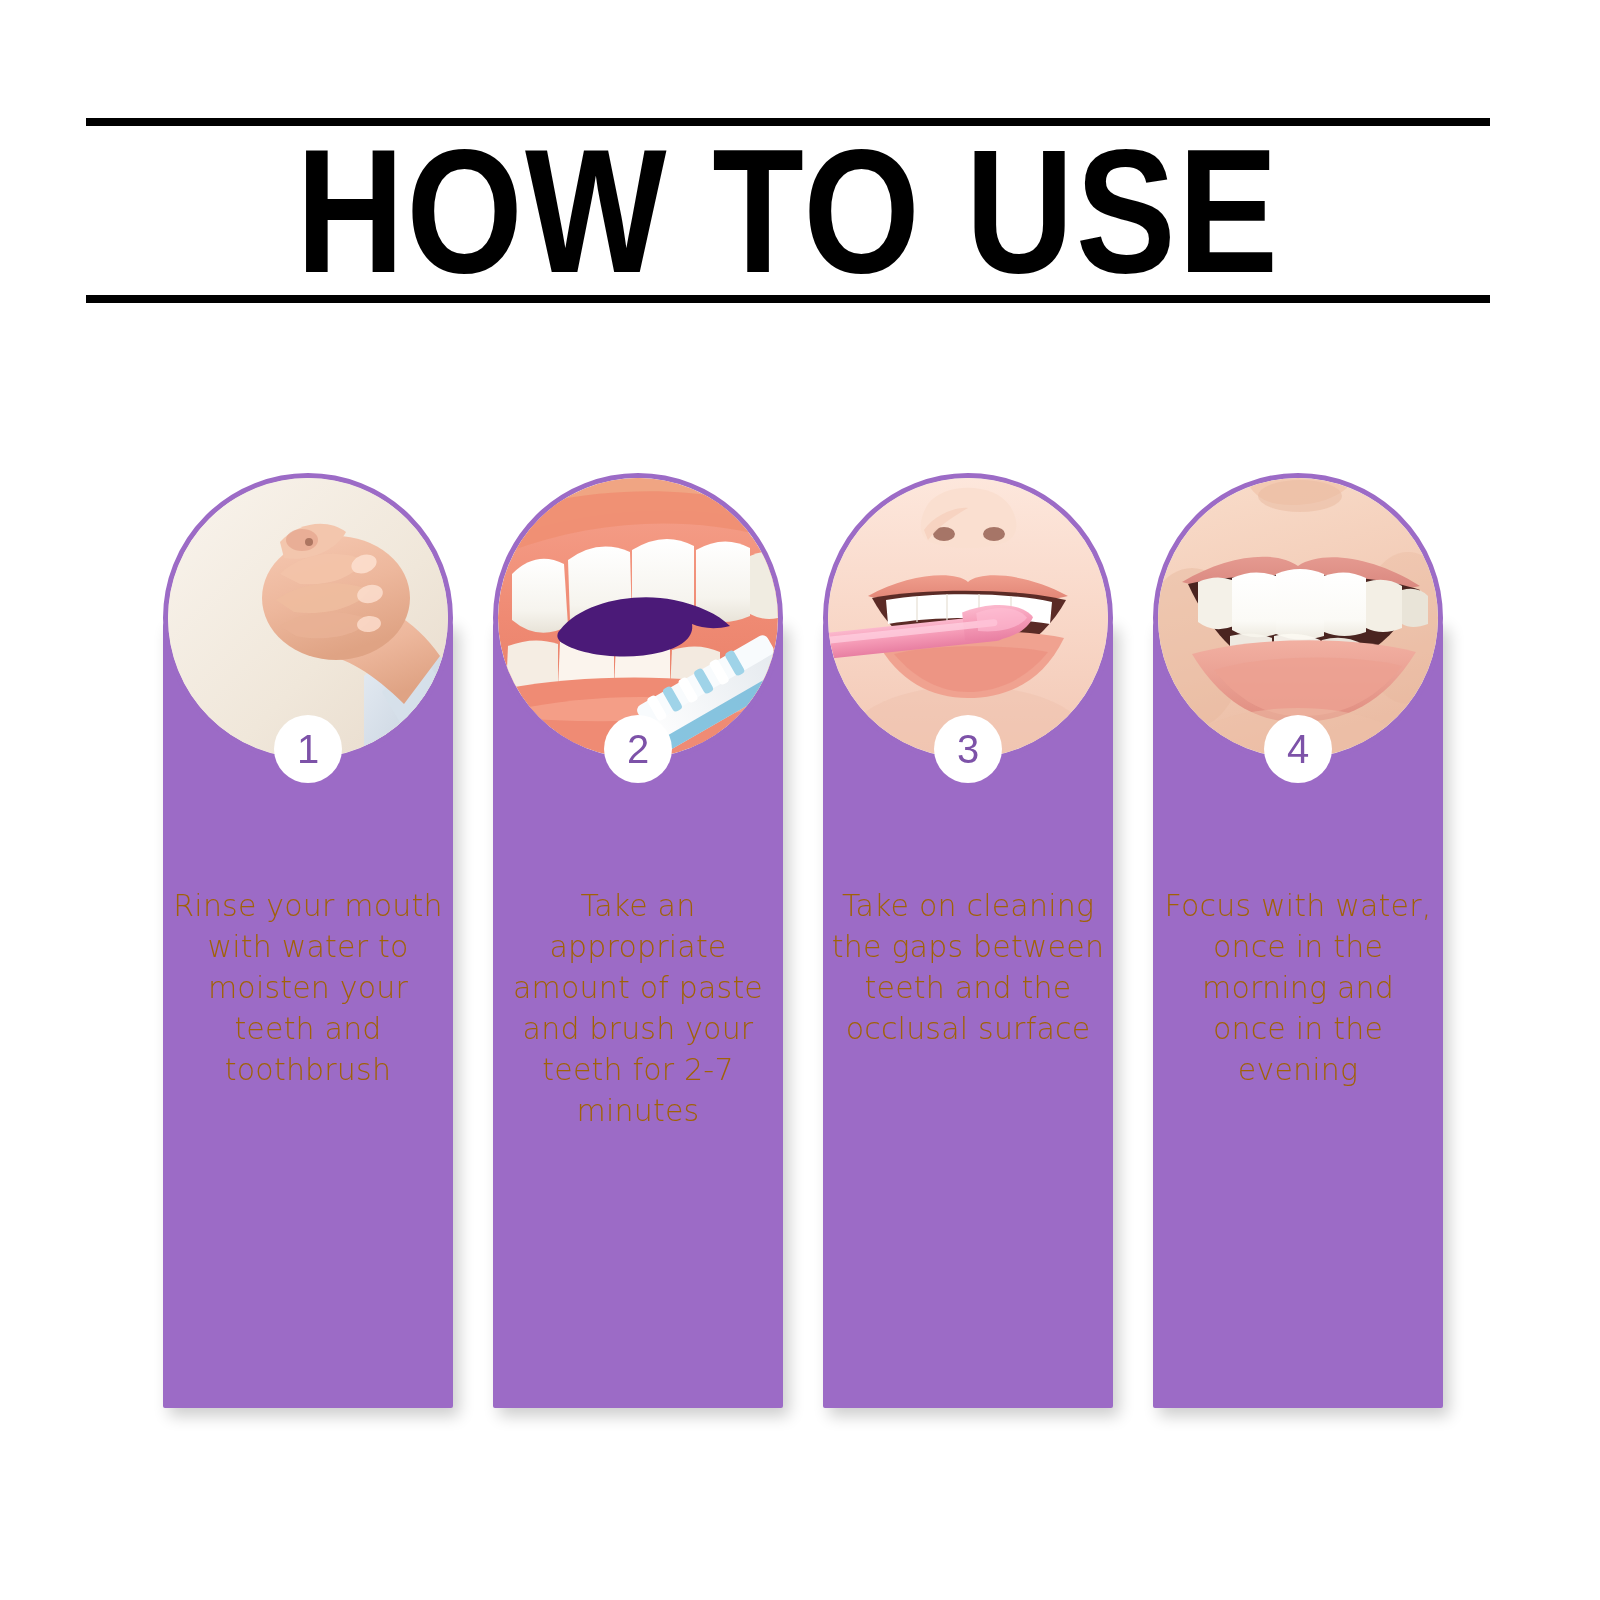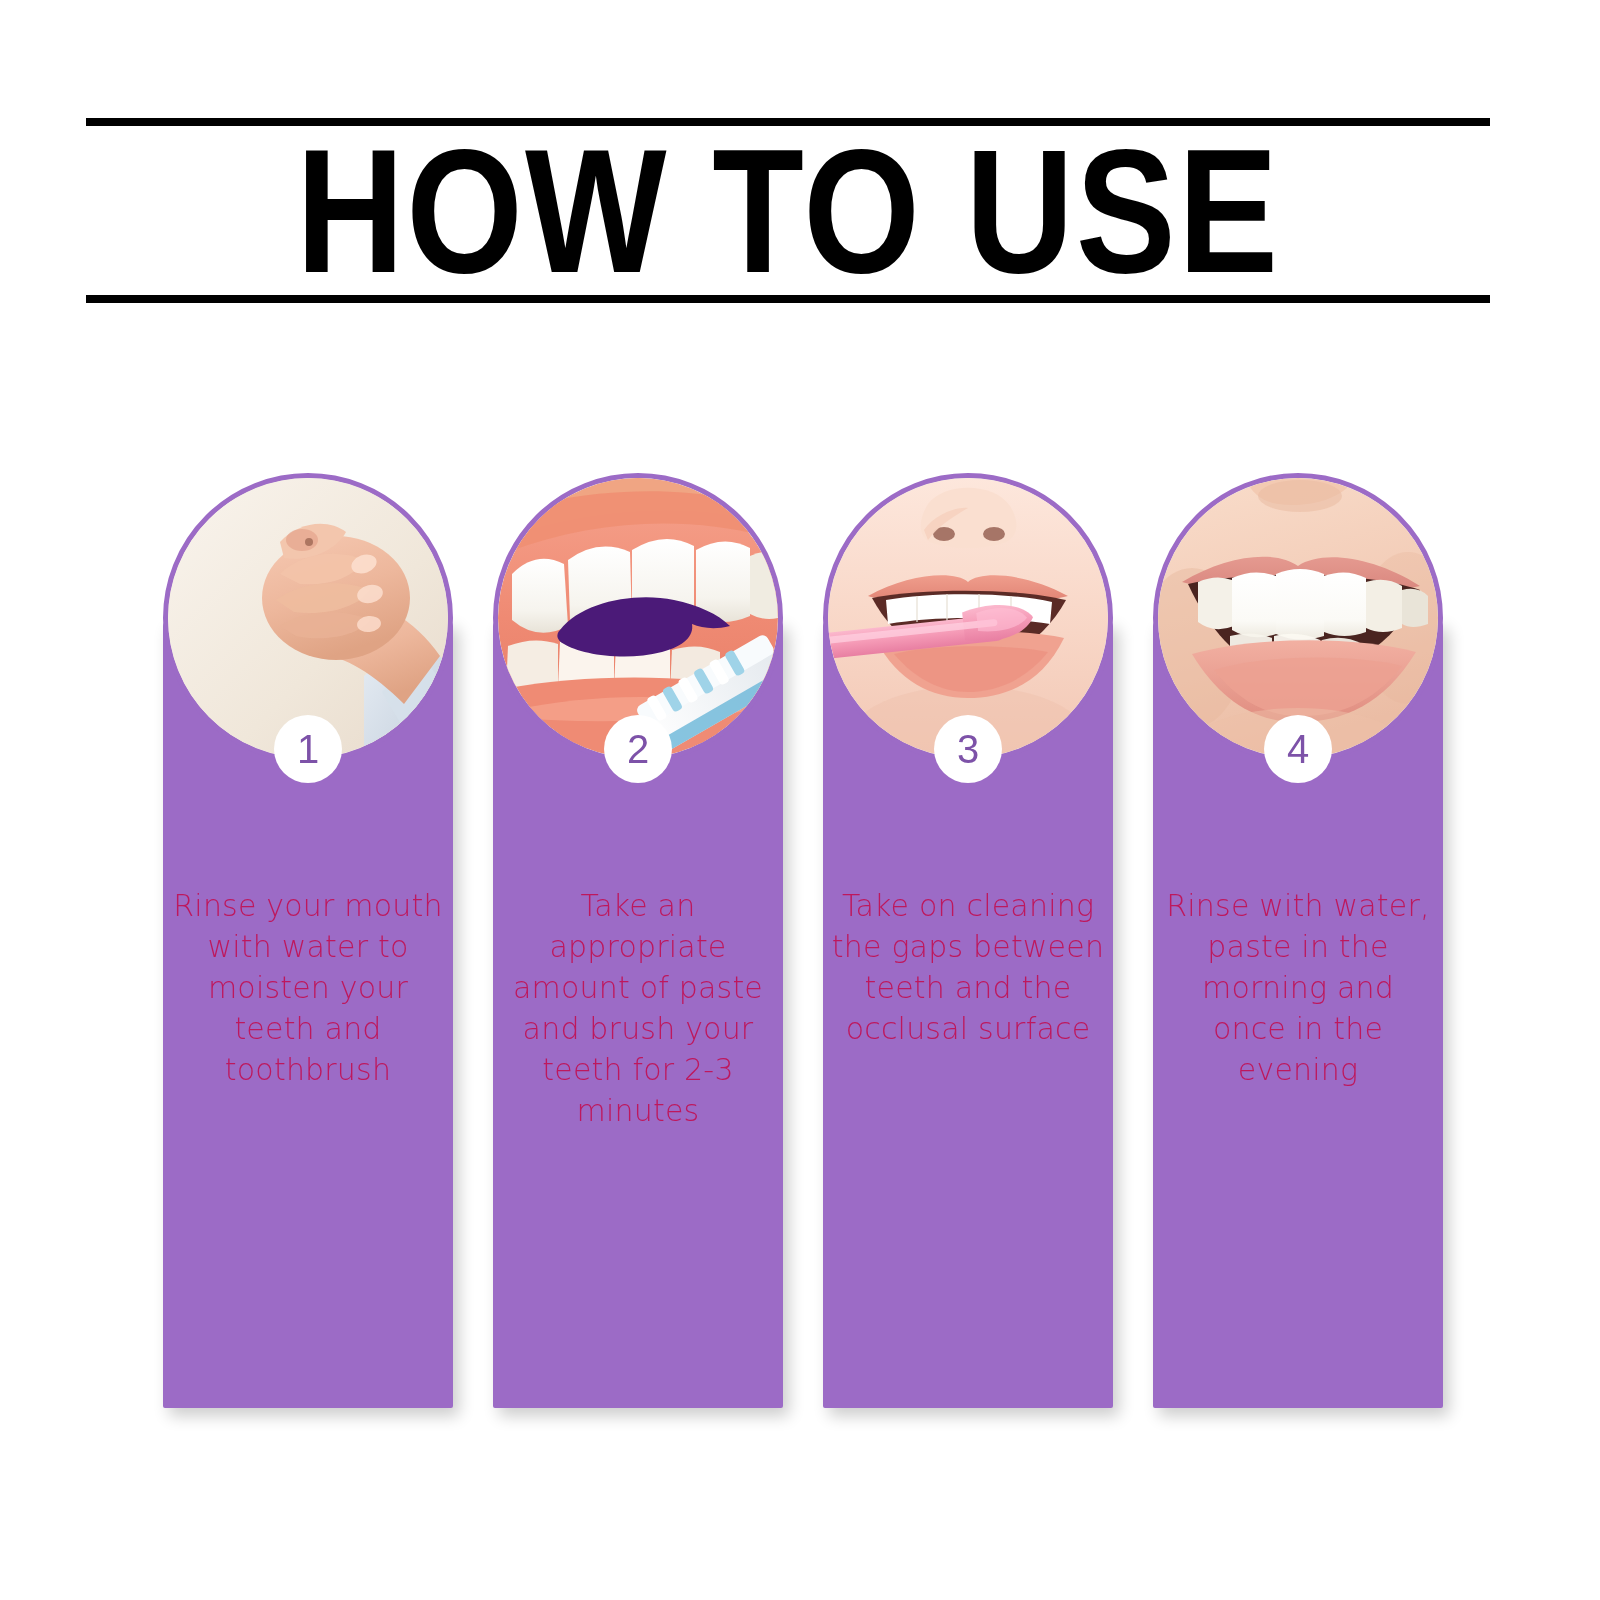--- a/index.html
+++ b/index.html
@@ -125,21 +125,21 @@
     line-height: 1;
   }
 
   
   .card-text {
     position: absolute;
     left: 8px;
     top: 412px;            
     width: 274px;
     text-align: center;
-    color: #be185d;
+    color: #a16207;
     font-size: 30px;
     line-height: 1.37;
     font-weight: 300;
     font-family: "DejaVu Sans", sans-serif;
     letter-spacing: 0.2px;
   }
 
 </style>
 </head>
 <body>
@@ -266,21 +266,21 @@
               <rect x="140" y="236" width="160" height="14" rx="7" fill="#6ab6d8" opacity="0.8"></rect>
             </g>
           </svg>
         </div>
       </div>
 
       <div class="badge">
         <span>2</span>
       </div>
 
-      <div class="card-text">Take an appropriate amount of paste and brush your teeth for 2-3 minutes</div>
+      <div class="card-text">Take an appropriate amount of paste and brush your teeth for 2-7 minutes</div>
     </div>
 
     <div class="card">
       <div class="card-body"></div>
 
       <div class="card-photo">
         <div class="photo-inner">
           <svg viewBox="0 0 280 280" width="280" height="280" preserveAspectRatio="xMidYMid slice">
             <defs>
               <linearGradient id="face3" x1="0" y1="0" x2="0" y2="1">
@@ -397,17 +397,17 @@
 
             <ellipse cx="140" cy="272" rx="110" ry="42" fill="#edc0a8" opacity="0.5"></ellipse>
           </svg>
         </div>
       </div>
 
       <div class="badge">
         <span>4</span>
       </div>
 
-      <div class="card-text">Rinse with water, paste in the morning and once in the evening</div>
+      <div class="card-text">Focus with water, once in the morning and once in the evening</div>
     </div>
 
   </div>
 </div>
 
 </body></html>

